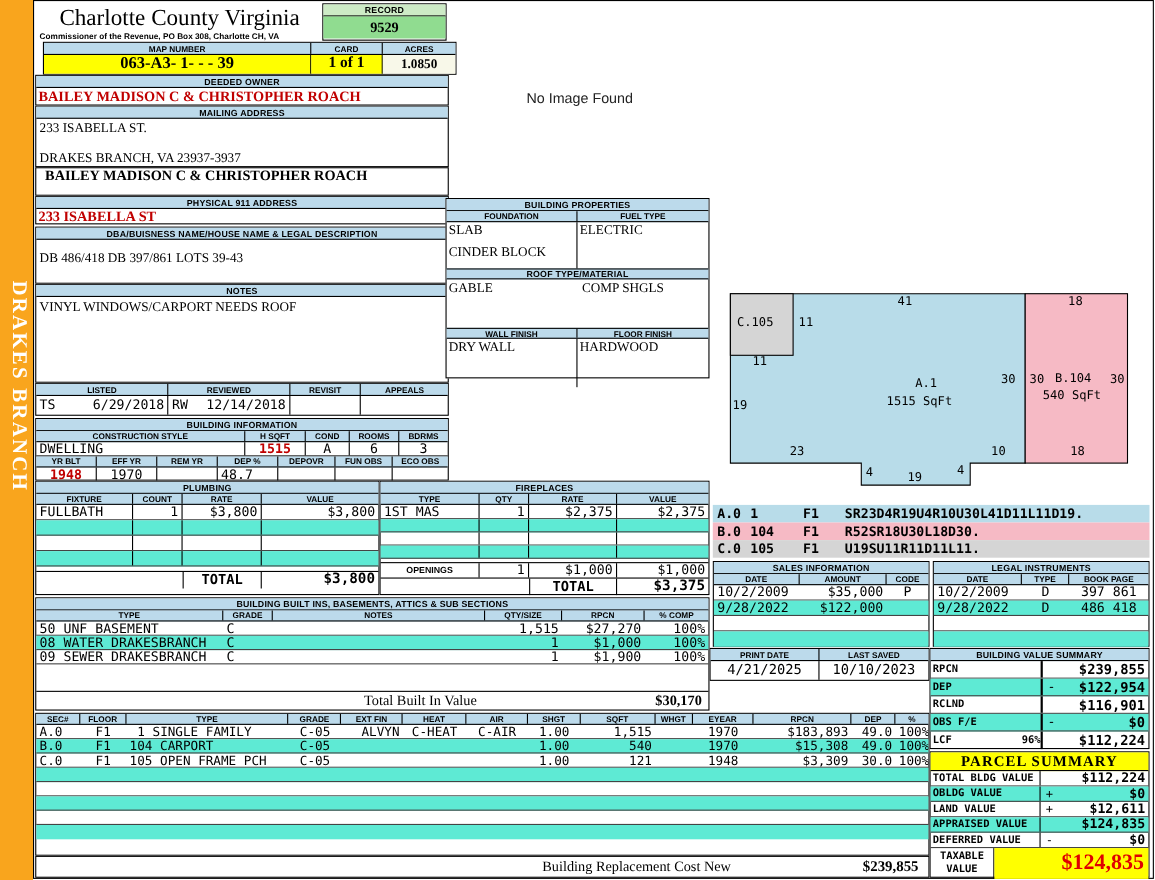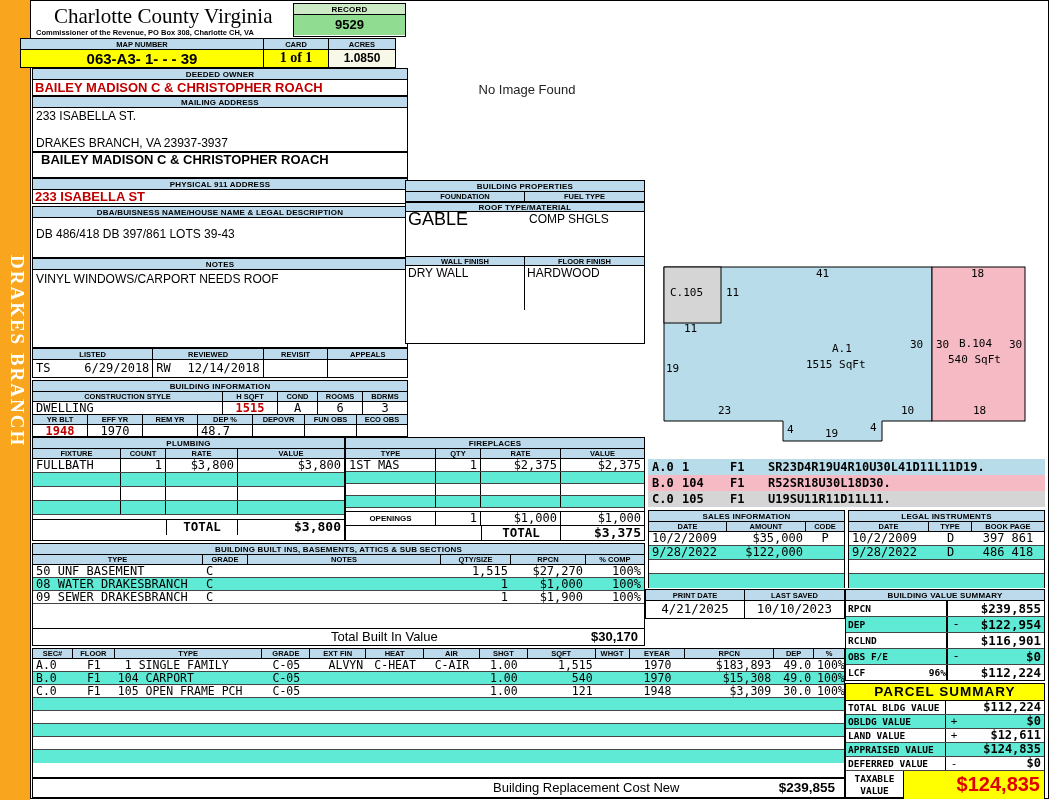--- a/index.html
+++ b/index.html
@@ -9,21 +9,21 @@
   .band{background:#BCDAEB;border-bottom:1px solid #000;font-size:8px;font-weight:bold;
         text-align:center;height:11px;line-height:11px;letter-spacing:.2px;overflow:hidden}
   .hrow{display:flex;background:#BCDAEB;border-bottom:1px solid #000;height:10px}
   .hrow .hc{font-size:7.5px;font-weight:bold;text-align:center;line-height:10px;border-right:1px solid #000;overflow:hidden}
   .hrow .hc:last-child{border-right:none}
   .drow{display:flex;height:14px}
   .dc{font-family:"DejaVu Sans Mono","Liberation Mono",monospace;font-size:11.5px;line-height:13px;
       border-right:1px solid #000;white-space:nowrap;overflow:hidden;padding:0 3px}
   .dc:last-child{border-right:none}
   .nvr .dc{border-right:none}
-  .mono{font-family:Liberation Sans, sans-serif}
+  .mono{font-family:Liberation Serif, serif}
   .red{color:#C00000;font-weight:bold}
   .b{font-weight:bold}
   .alt{background:#5eead4}
   .rb{border-bottom:1px solid #444}
   .r{text-align:right}.ctr{text-align:center}
   .lbl-sm{font-size:8px;font-weight:bold;font-family:"Liberation Sans",sans-serif}
   .vlabel{font-family:"DejaVu Sans Mono","Liberation Mono",monospace;font-size:9.5px;font-weight:bold}
   #orange-strip{position:absolute;left:0;top:0;width:30px;height:800px;background:#F9A51D}
   #orange-strip .vtext{position:absolute;top:255px;left:2px;width:26px;writing-mode:vertical-rl;
       font-family:"Liberation Serif",serif;font-size:19px;font-weight:bold;color:#fff;letter-spacing:2px;white-space:nowrap}
@@ -43,21 +43,21 @@
 
 <div style="position:absolute;left:36px;top:4px;width:256px">
   <div style="font-family:'Liberation Serif',serif;font-size:21px;line-height:24px;padding-left:18px">Charlotte County Virginia</div>
   <div style="font-size:7.5px;font-weight:bold;line-height:9px">Commissioner of the Revenue, PO Box 308, Charlotte CH, VA</div>
 </div>
 <div class="panel" style="left:293px;top:3px;width:113px;height:34px">
   <div class="band" style="background:#CDEBC6">RECORD</div>
   <div class="mono b ctr" style="background:#90DC90;height:20px;font-size:13px;line-height:19px">9529</div>
 </div>
 
-<div class="panel" style="left:20px;top:38px;width:376px;height:30px">
+<div class="panel" style="left:39px;top:38px;width:376px;height:30px">
   <div class="hrow" style="height:11px">
     <div class="hc" style="width:243px;line-height:11px">MAP NUMBER</div>
     <div class="hc" style="width:65px;line-height:11px">CARD</div>
     <div class="hc" style="width:66px;line-height:11px">ACRES</div>
   </div>
   <div style="display:flex;height:17px">
     <div class="mono b ctr" style="width:243px;background:#FFFF00;font-size:15px;line-height:17px;border-right:1px solid #000">063-A3- 1-  -  - 39</div>
     <div class="b ctr" style="width:65px;background:#FFFF00;font-family:'Liberation Serif',serif;font-size:14px;line-height:16px;border-right:1px solid #000">1 of 1</div>
     <div class="mono b ctr" style="width:66px;background:#F8F8E9;font-size:12px;line-height:16px">1.0850</div>
   </div>
@@ -230,23 +230,30 @@
 </div>
 
 <div style="position:absolute;left:408px;top:82px;width:238px;text-align:center;font-size:13px;color:#222">No Image Found</div>
 
 <div class="panel" style="left:405px;top:180px;width:240px;height:164px">
   <div class="band">BUILDING PROPERTIES</div>
   <div class="hrow">
     <div class="hc" style="width:119px">FOUNDATION</div>
     <div class="hc" style="width:119px">FUEL TYPE</div>
   </div>
+  <div style="display:flex;height:42px">
+    <div style="width:119px;border-right:1px solid #000">
+      <div class="mono" style="font-size:12px;line-height:14px;padding-left:2px">SLAB</div>
+      <div class="mono" style="font-size:12px;line-height:14px;padding:6px 0 0 2px">CINDER BLOCK</div>
+    </div>
+    <div class="mono" style="width:119px;font-size:12px;line-height:14px;padding-left:2px">ELECTRIC</div>
+  </div>
   <div class="band" style="border-top:1px solid #000;height:10px;line-height:10px">ROOF TYPE/MATERIAL</div>
   <div style="display:flex;height:44px">
-    <div class="mono" style="width:119px;font-size:18px;line-height:14px;padding-left:2px">GABLE</div>
+    <div class="mono" style="width:119px;font-size:12px;line-height:14px;padding-left:2px">GABLE</div>
     <div class="mono" style="width:119px;font-size:12px;line-height:14px;padding-left:4px">COMP SHGLS</div>
   </div>
   <div class="hrow" style="border-top:1px solid #000">
     <div class="hc" style="width:119px">WALL FINISH</div>
     <div class="hc" style="width:119px">FLOOR FINISH</div>
   </div>
   <div style="display:flex;height:44px">
     <div class="mono" style="width:119px;font-size:12px;line-height:14px;padding-left:2px;border-right:1px solid #000">DRY WALL</div>
     <div class="mono" style="width:119px;font-size:12px;line-height:14px;padding-left:2px">HARDWOOD</div>
   </div>

